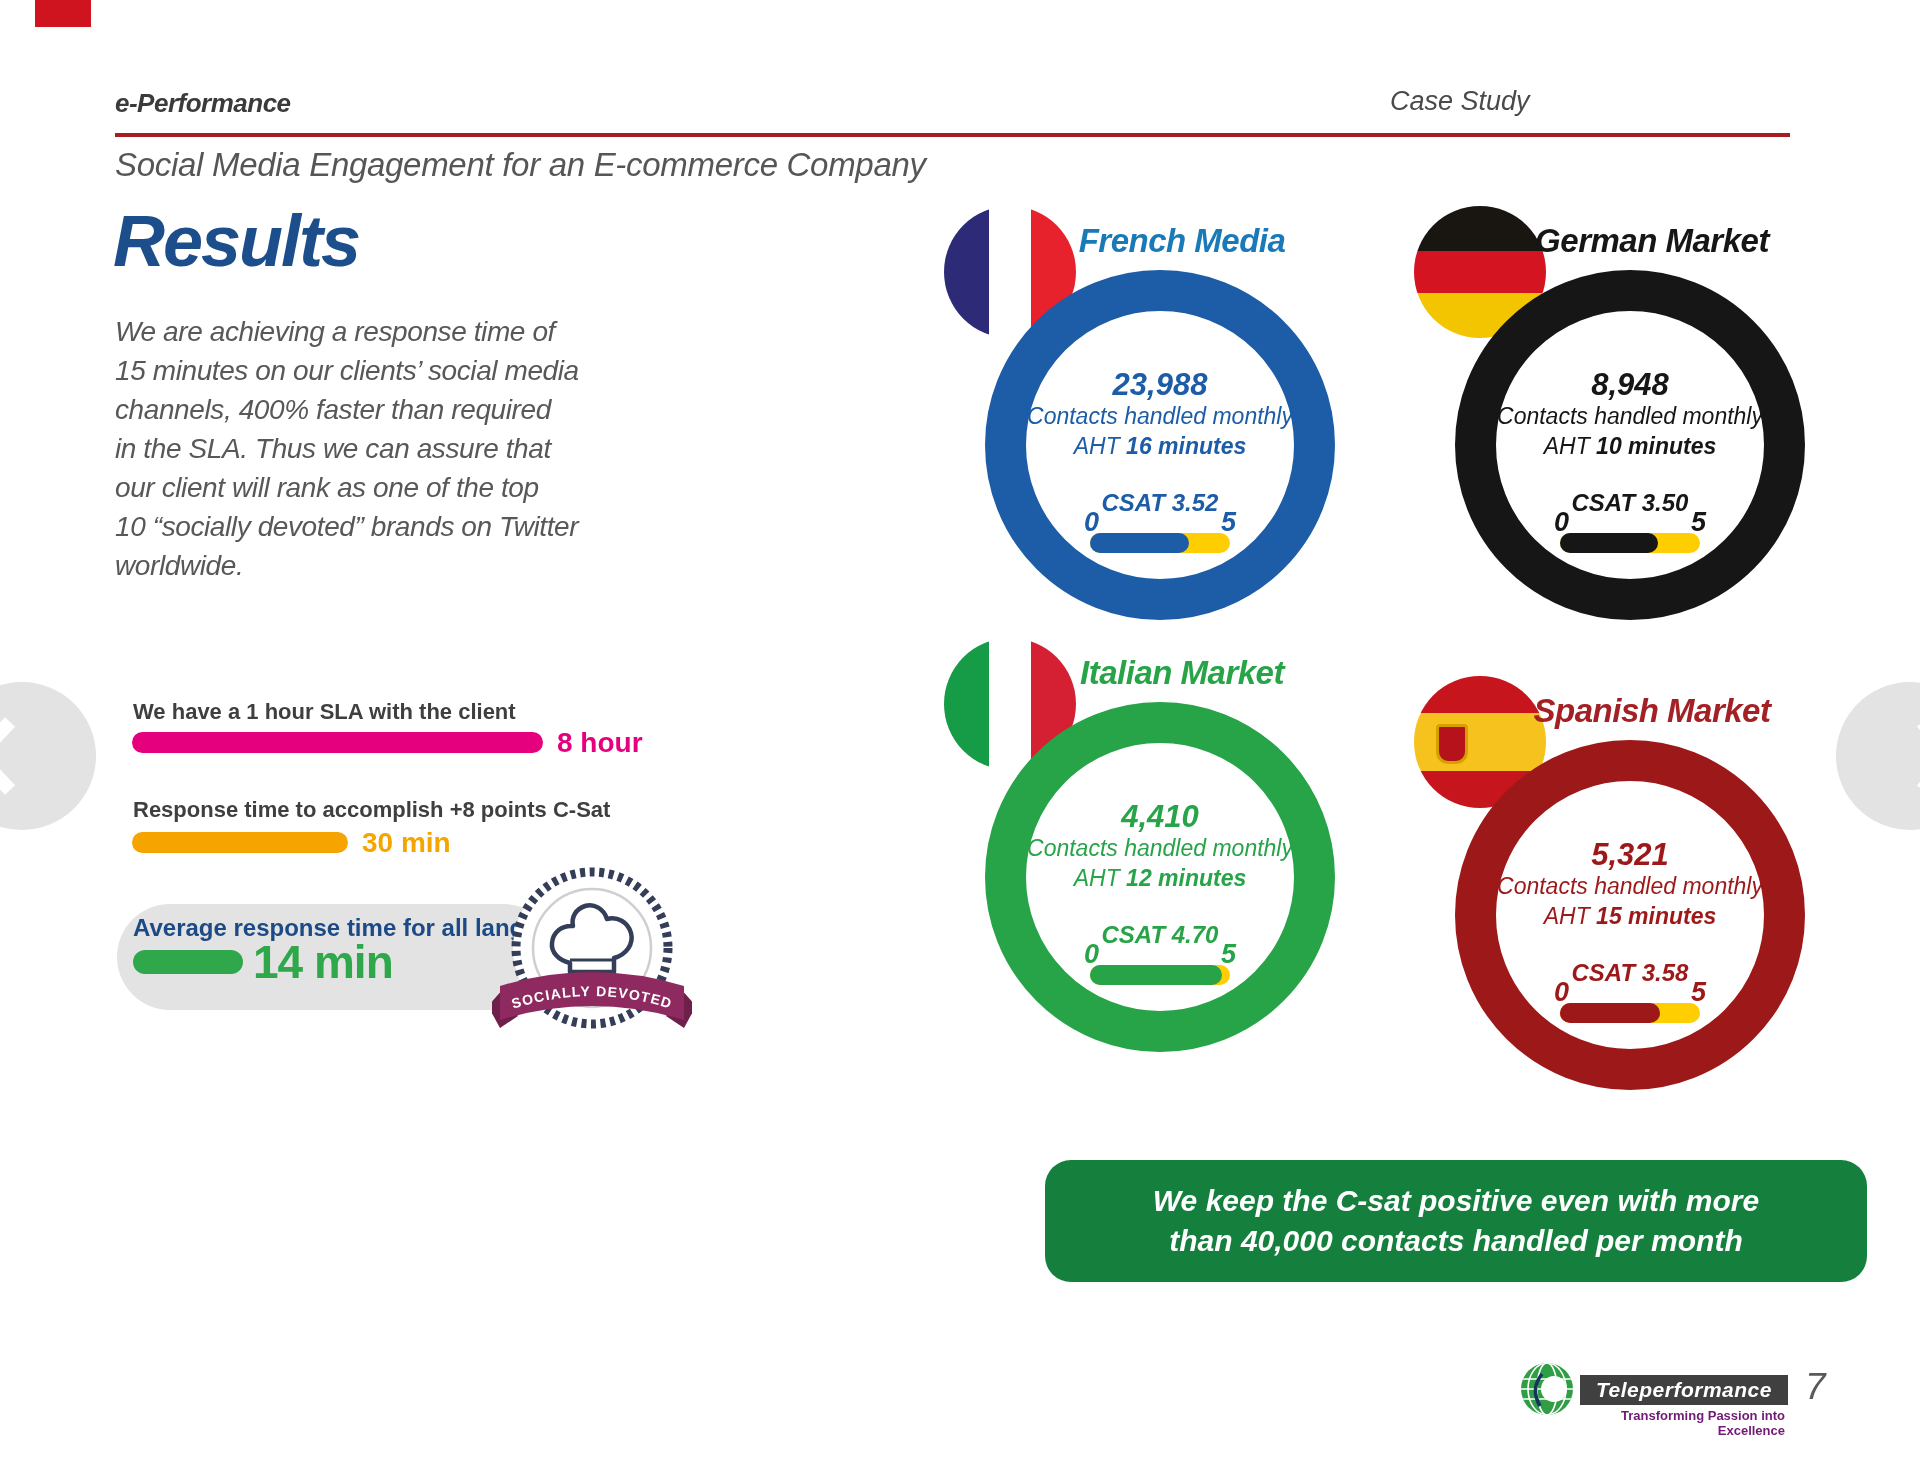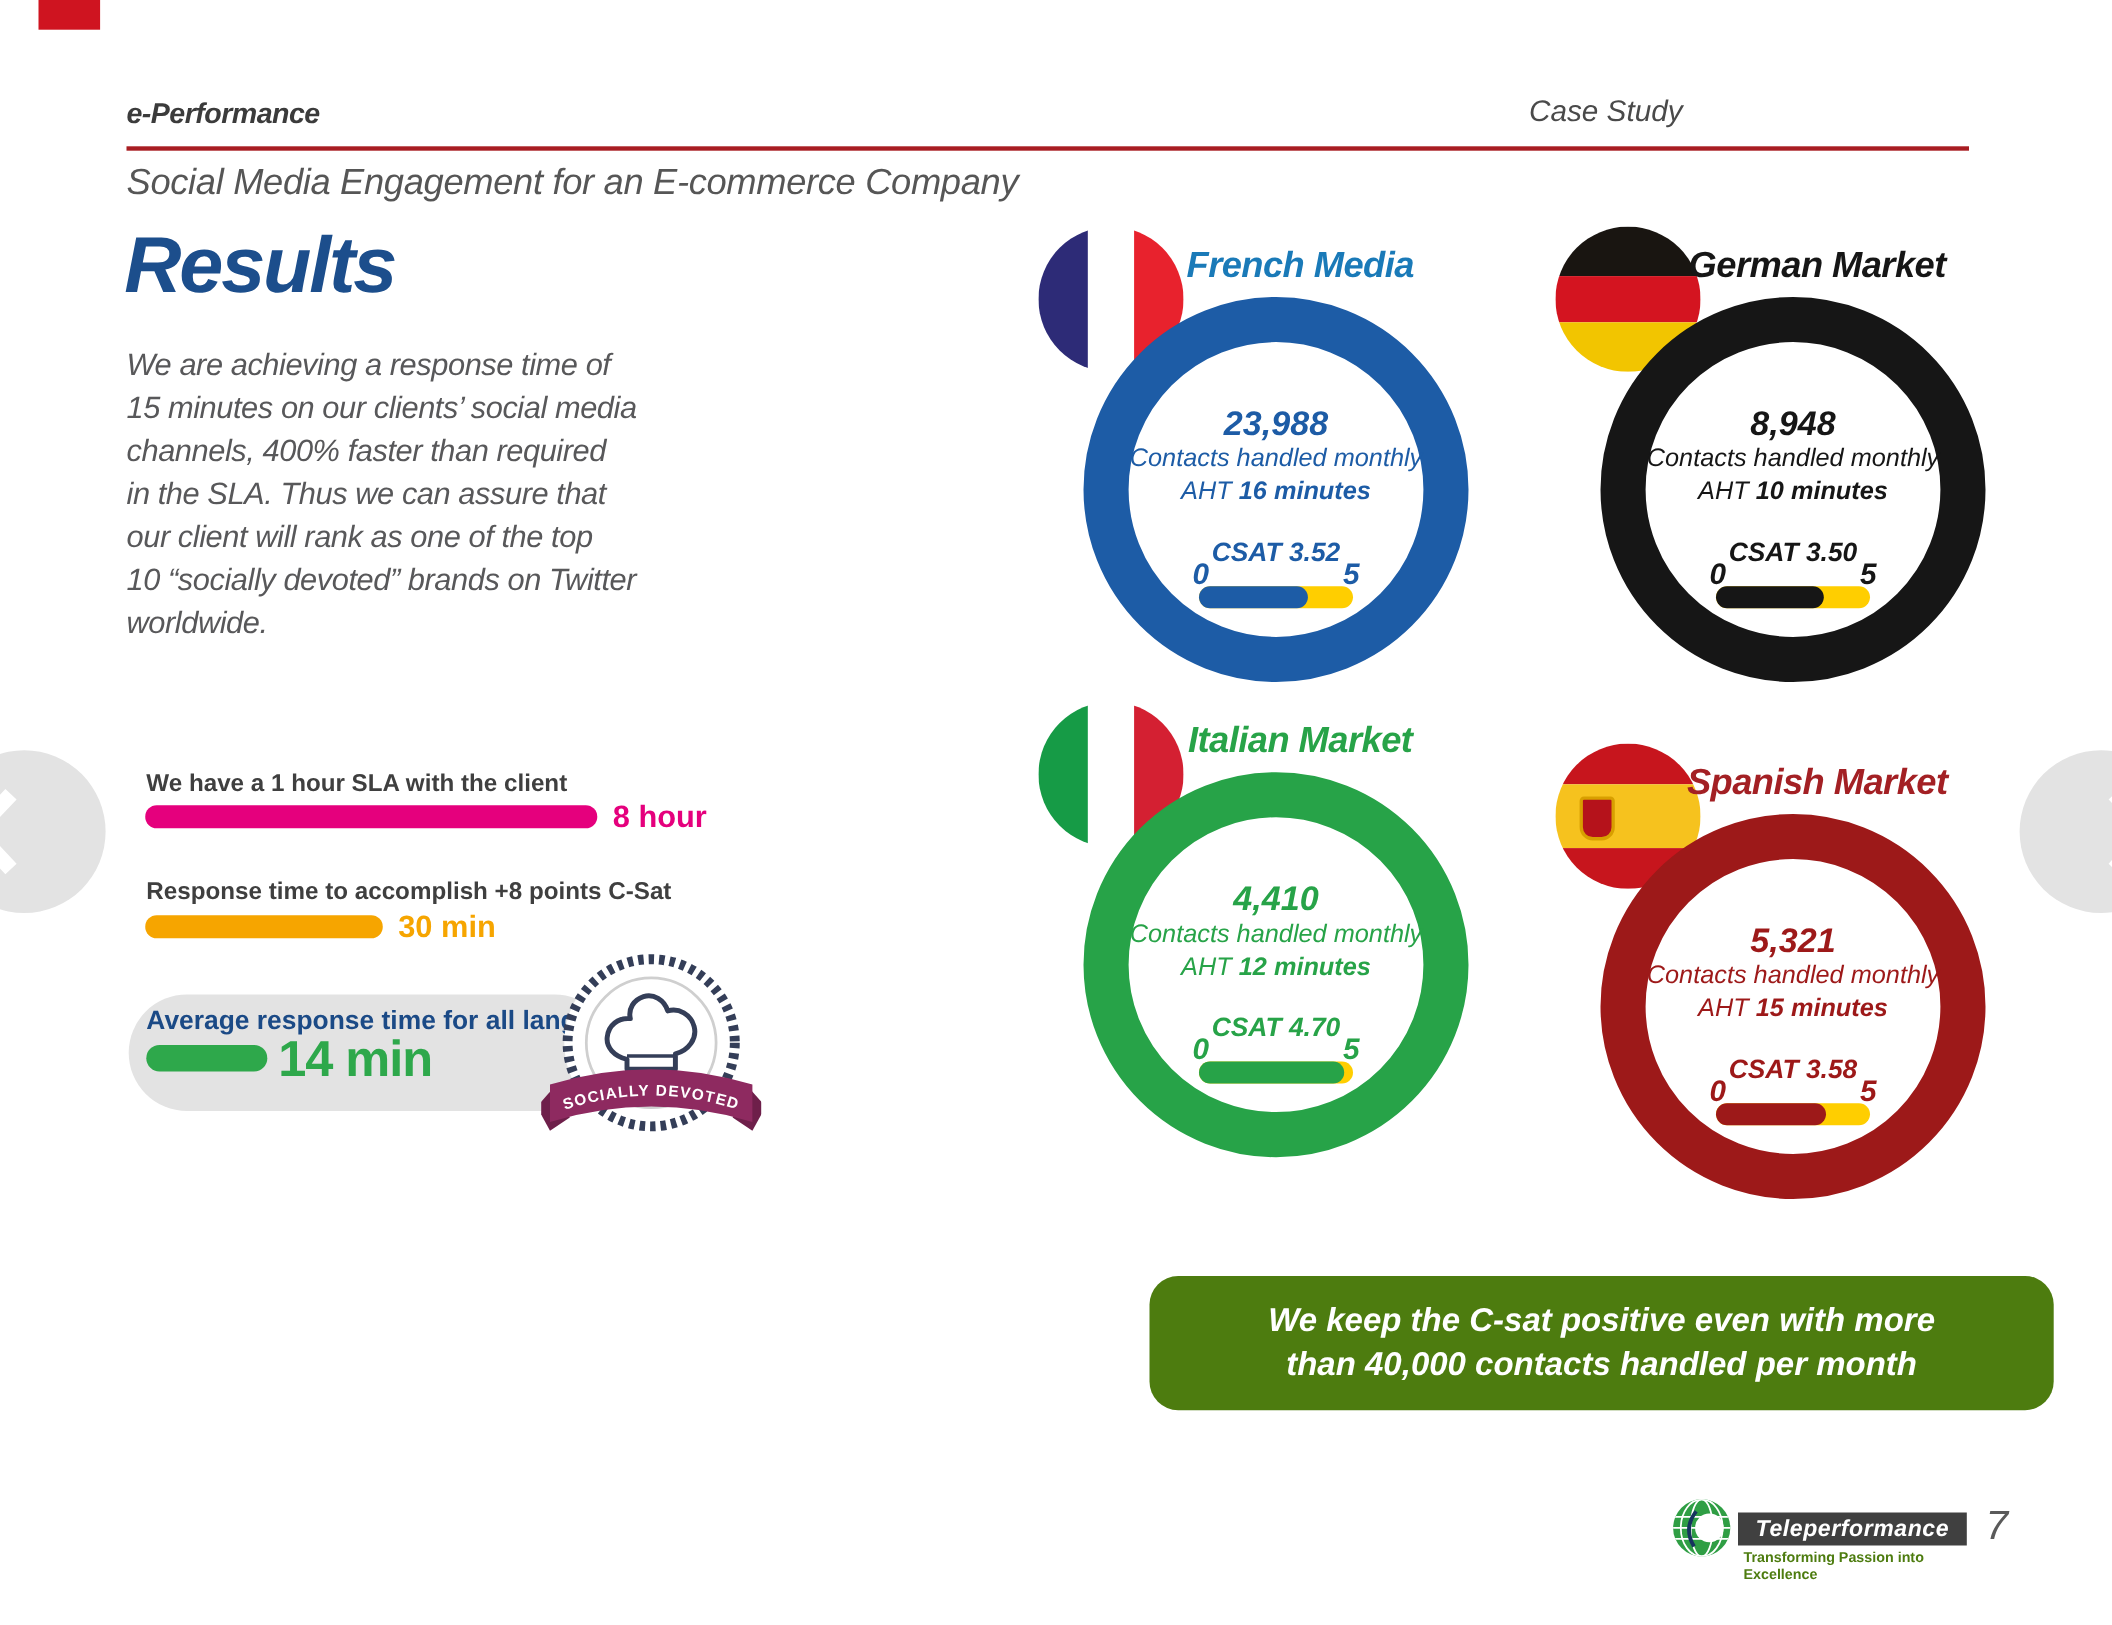--- a/index.html
+++ b/index.html
@@ -62,35 +62,35 @@
   .inner{position:absolute;left:0;top:0;width:350px;text-align:center;font-style:italic;color:var(--mc);z-index:3;}
   .inner .num{position:absolute;left:0;top:97px;width:100%;font-size:31px;font-weight:bold;}
   .inner .clabel{position:absolute;left:0;top:133px;width:100%;font-size:23px;}
   .inner .aht{position:absolute;left:0;top:163px;width:100%;font-size:23px;}
   .inner .csat{position:absolute;left:0;top:219px;width:100%;font-size:24px;font-weight:bold;}
   .inner .scale{position:absolute;left:99px;top:237px;width:152px;display:flex;justify-content:space-between;font-size:27px;font-weight:bold;}
   .inner .cbar{position:absolute;left:105px;top:263px;width:140px;height:20px;border-radius:10px;background:#ffce00;}
   .inner .cbar .fill{display:block;width:var(--fill);height:100%;border-radius:10px;background:var(--mc);}
 
   
-  .callout{left:1045px;top:1160px;width:822px;height:122px;border-radius:26px;background:#4d7c0f;
+  .callout{left:1045px;top:1160px;width:822px;height:122px;border-radius:26px;background:#15803d;
     color:#ffffff;font-size:30px;font-weight:bold;font-style:italic;text-align:center;line-height:40px;
     display:flex;align-items:center;justify-content:center;white-space:pre-line;}
 
   
   .navc{width:148px;height:148px;border-radius:50%;background:#e3e3e3;top:682px;z-index:5;}
   .nav-left{left:-52px;}
   .nav-right{left:1836px;}
   .navc svg{position:absolute;left:0;top:0;}
 
   
   .logo-globe{left:1520px;top:1362px;width:54px;height:54px;}
   .logo-box{left:1580px;top:1375px;width:208px;height:30px;background:#404040;color:#fff;
     font-size:21px;font-weight:bold;font-style:italic;text-align:center;line-height:30px;letter-spacing:0.5px;}
-  .logo-tag{left:1585px;top:1408px;width:200px;text-align:left;font-size:13px;font-weight:bold;color:#4d7c0f;}
+  .logo-tag{left:1585px;top:1408px;width:200px;text-align:right;font-size:13px;font-weight:bold;color:#701a75;}
   .page-num{left:1805px;top:1366px;font-size:37px;font-style:italic;color:#5a5a5a;}
 </style>
 </head>
 <body>
 
 <div class="abs corner-tab"></div>
 
 <div class="abs brand">e-Performance</div>
 <div class="abs doc-type">Case Study</div>
 <div class="abs head-rule"></div>

